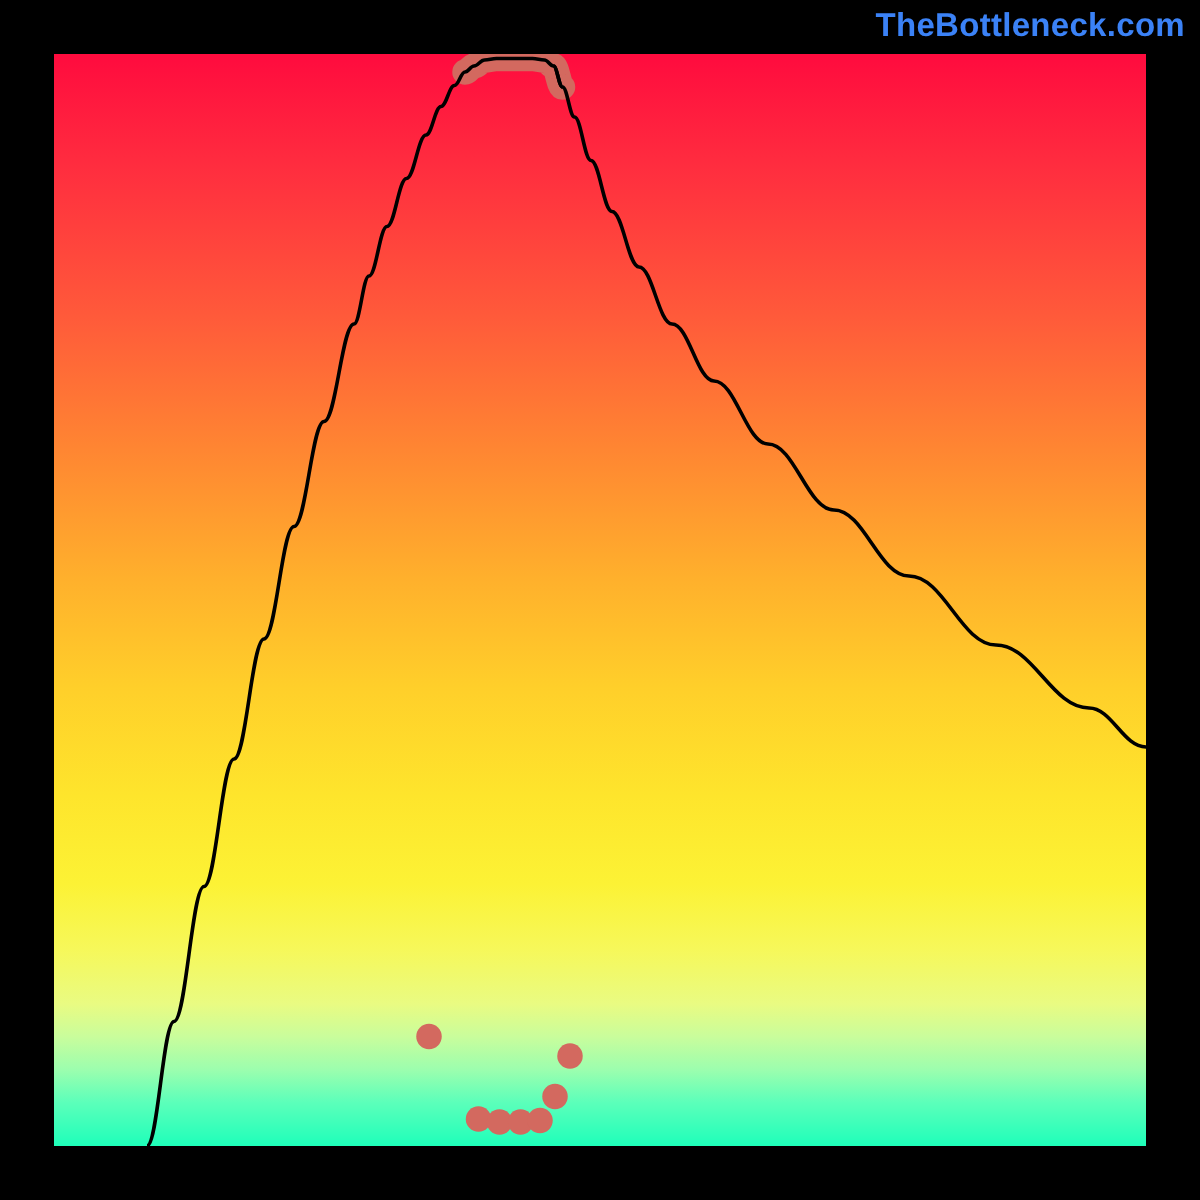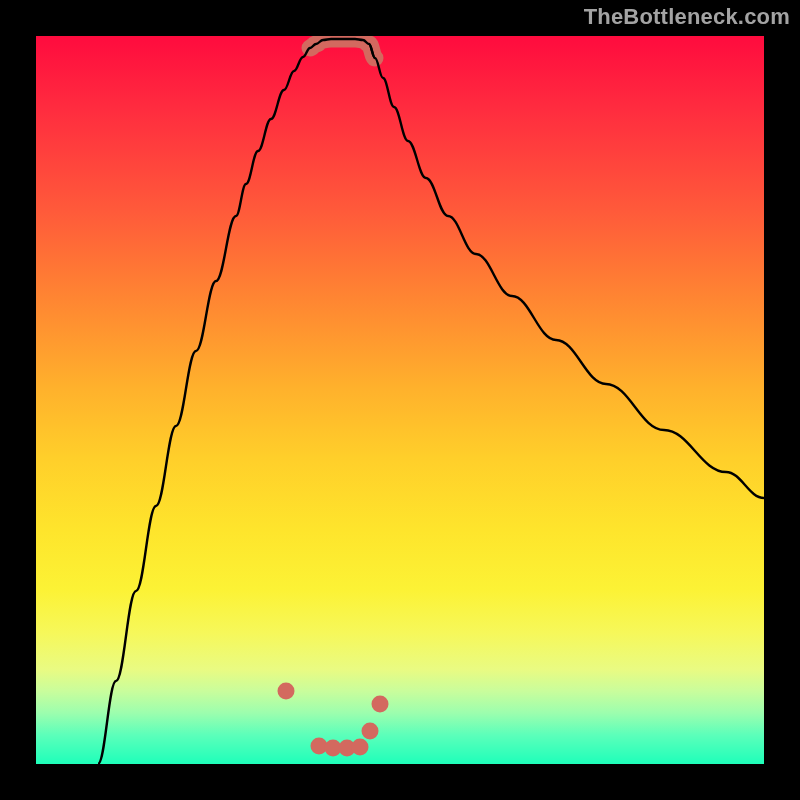--- a/index.html
+++ b/index.html
@@ -51,21 +51,21 @@
     position: absolute;
     inset: 0;
   }
   .watermark {
     position: absolute;
     top: 4px;
     right: 10px;
     font-family: Arial, Helvetica, sans-serif;
     font-size: 22px;
     font-weight: 600;
-    color: #a3a3a3;
+    color: #3b82f6;
     letter-spacing: 0.2px;
   }
 </style>
 </head>
 <body>
 
 <div class="frame">
   <div class="plot">
     <div class="grad"></div>
     <svg class="svg-layer" viewBox="0 0 728 728" preserveAspectRatio="none">

